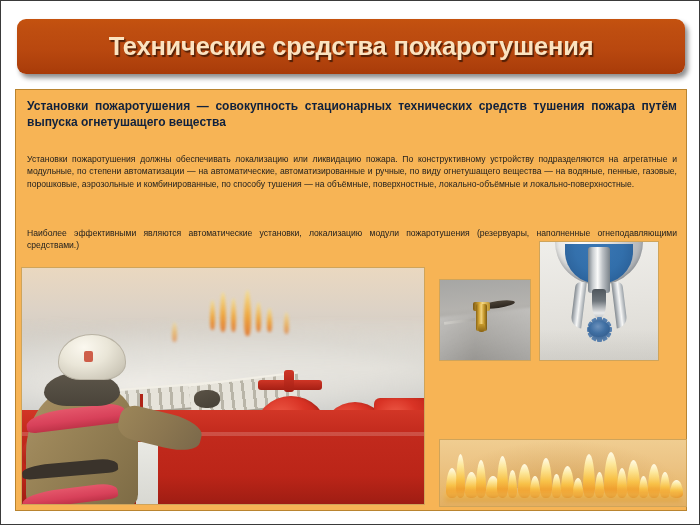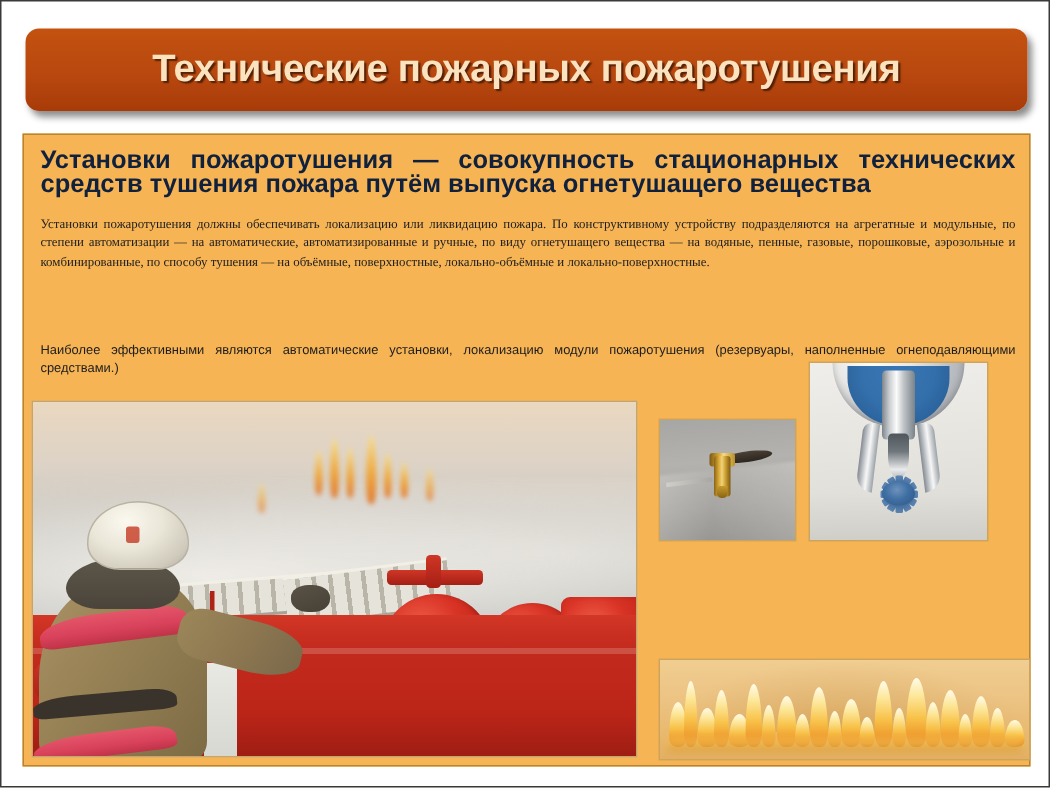--- a/index.html
+++ b/index.html
@@ -58,37 +58,37 @@
 
   
   #lead-box {
     position: absolute;
     left: 11px; top: 9px;
     width: 650px;
     box-sizing: border-box;
   }
   #lead-text {
     color: #10213d;
-    font-size: 17px;
+    font-size: 12px;
     font-weight: bold;
     line-height: 15.5px;
     text-align: justify;
   }
 
   .body-para {
     position: absolute;
     color: #1d1d1d;
     font-size: 8.6px;
     line-height: 12.3px;
     text-align: justify;
     text-justify: inter-word;
     left: 26px;
     width: 648px;
   }
-  #para-1 { top: 142px; width: 650px; font-family: Liberation Serif, serif; }
+  #para-1 { top: 152px; width: 650px; }
   #para-2 { top: 196px; width: 650px; }
   #para-3 { top: 226px; width: 650px; }
 
   
   #truck-photo {
     position: absolute;
     left: 20px; top: 266px;
     width: 404px; height: 238px;
     border: 1px solid #cfa45a;
     box-sizing: border-box;
@@ -334,21 +334,21 @@
     background: linear-gradient(180deg, rgba(247,190,78,0.85) 0%, rgba(214,150,50,0.55) 100%);
     filter: blur(2px);
   }
 </style>
 </head>
 <body>
 
 <div id="slide">
 
   <div id="title-banner">
-    <span id="title-text">Технические пожарных пожаротушения</span>
+    <span id="title-text">Технические средства пожаротушения</span>
   </div>
 
   <div id="content-panel">
     <div id="lead-box">
       <div id="lead-text">Установки пожаротушения — совокупность стационарных технических средств тушения пожара путём выпуска огнетушащего вещества</div>
     </div>
   </div>
 
   <div class="body-para" id="para-1">Установки пожаротушения должны обеспечивать локализацию или ликвидацию пожара. По конструктивному устройству подразделяются на агрегатные и модульные, по степени автоматизации — на автоматические, автоматизированные и ручные, по виду огнетушащего вещества — на водяные, пенные, газовые, порошковые, аэрозольные и комбинированные, по способу тушения — на объёмные, поверхностные, локально-объёмные и локально-поверхностные.</div>
   <div class="body-para" id="para-3">Наиболее эффективными являются автоматические установки, локализацию модули пожаротушения (резервуары, наполненные огнеподавляющими средствами.)</div>

